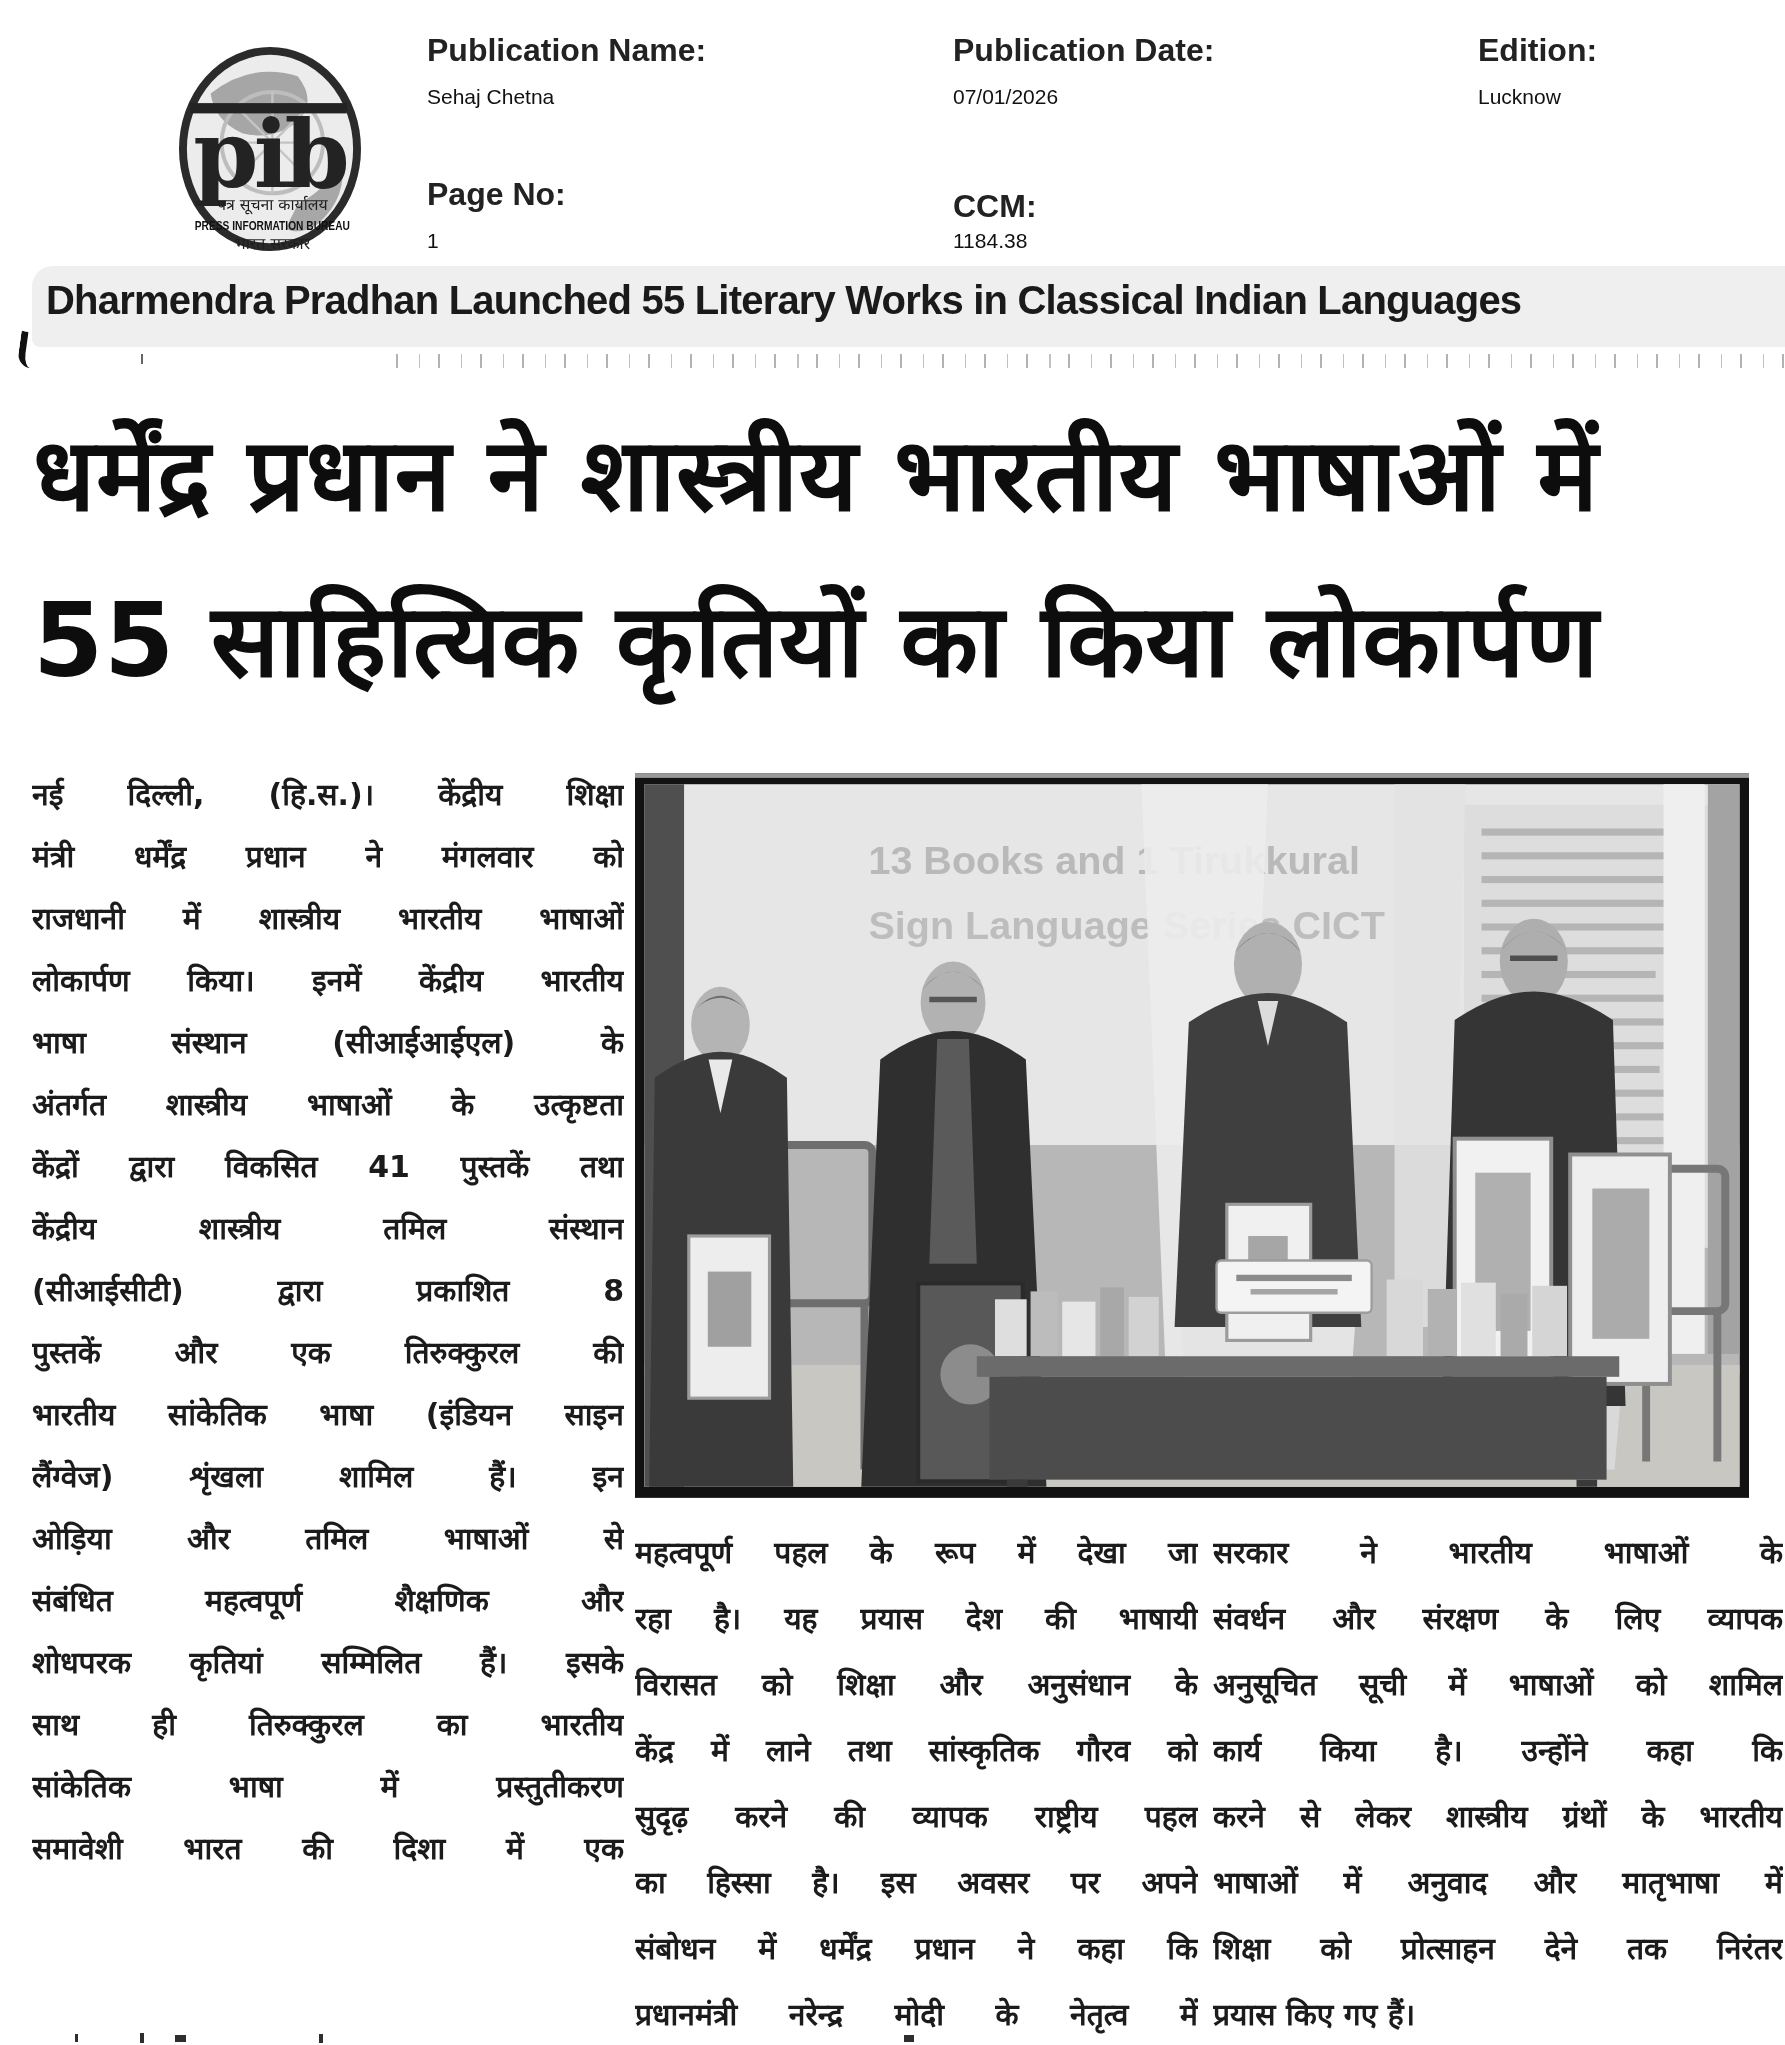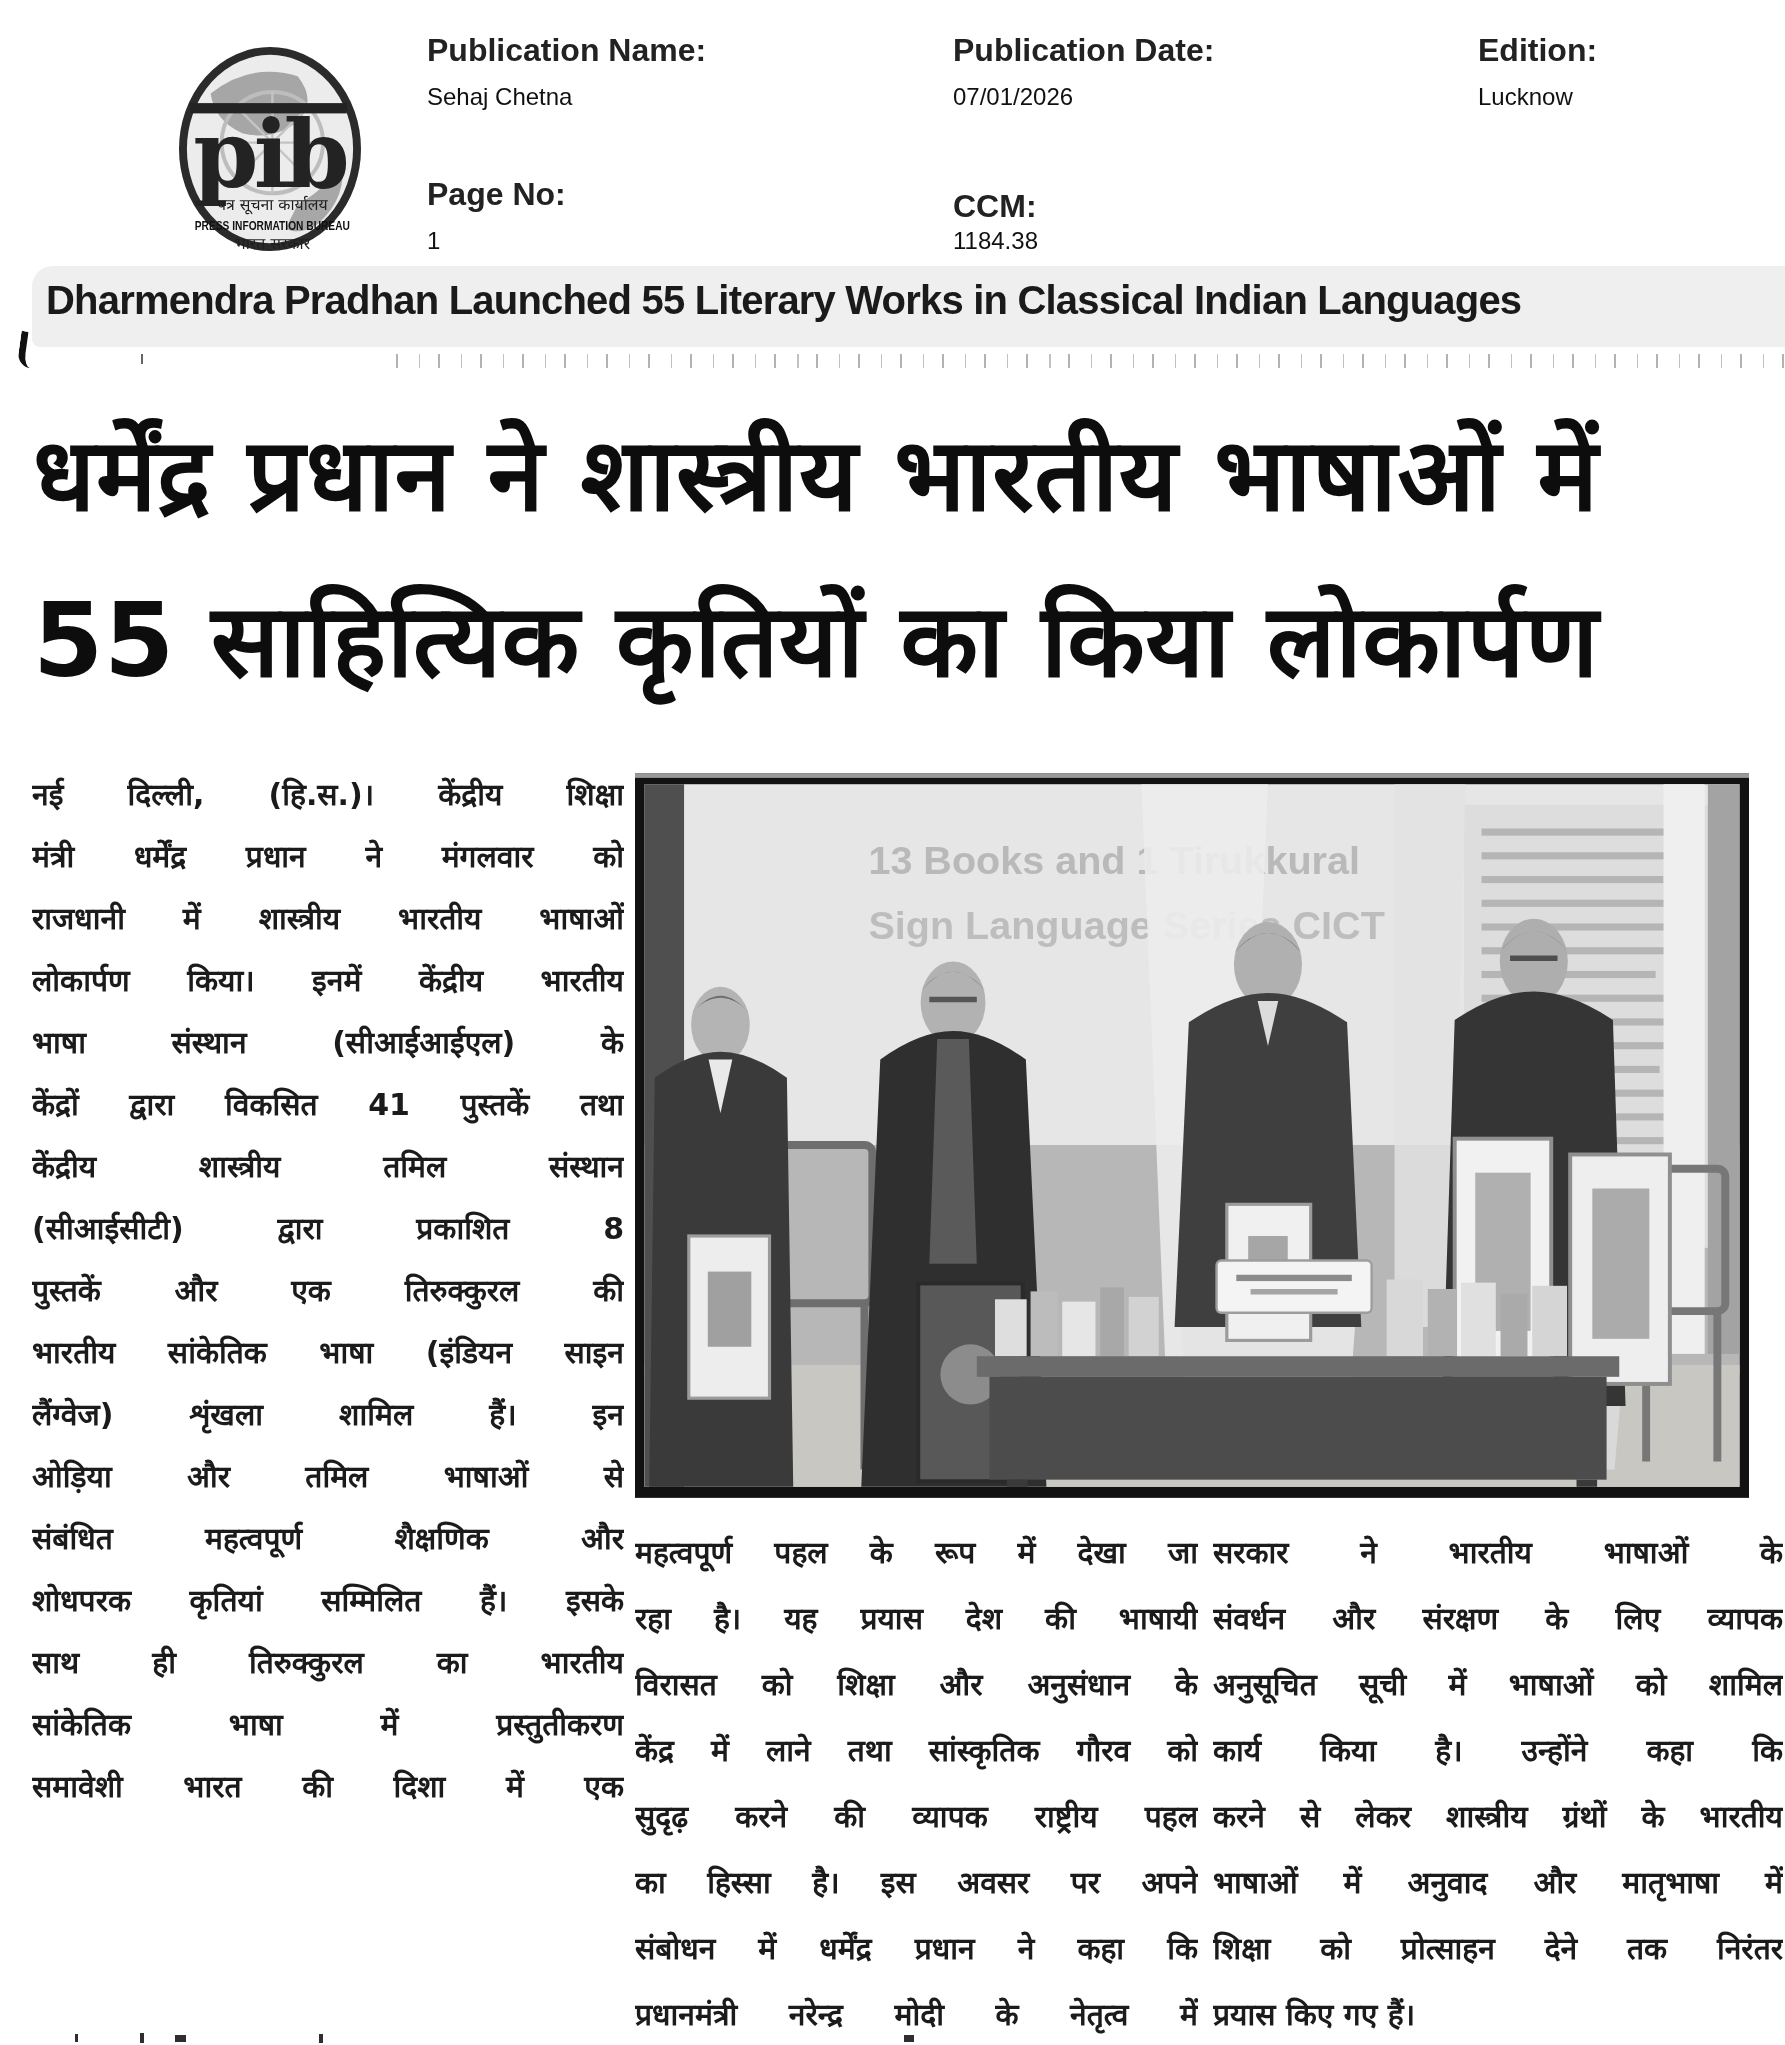--- a/index.html
+++ b/index.html
@@ -4,21 +4,21 @@
 <style>
   html,body{margin:0;padding:0;}
   body{
     width:1785px;height:2046px;position:relative;background:#ffffff;
     font-family:"Liberation Sans",sans-serif;overflow:hidden;
   }
   .abs{position:absolute;}
 
   
   .hdr-label{font-weight:bold;font-size:32px;color:#222;line-height:41px;}
-  .hdr-value{font-weight:normal;font-size:24px;color:#111;line-height:41px;}
+  .hdr-value{font-weight:normal;font-size:21px;color:#111;line-height:41px;}
   .f-pubname{left:427px;top:30px;}
   .f-pubname-val{left:427px;top:76px;}
   .f-pubdate{left:953px;top:30px;}
   .f-pubdate-val{left:953px;top:76px;}
   .f-edition{left:1478px;top:30px;}
   .f-edition-val{left:1478px;top:76px;}
   .f-pageno{left:427px;top:174px;}
   .f-pageno-val{left:427px;top:220px;}
   .f-ccm{left:953px;top:174px;margin-top:12px;}
   .f-ccm-val{left:953px;top:220px;}
@@ -117,20 +117,21 @@
 
 <div class="abs hi-line hi-line1">धर्मेंद्र प्रधान ने शास्त्रीय भारतीय भाषाओं में</div>
 <div class="abs hi-line hi-line2">55 साहित्यिक कृतियों का किया लोकार्पण</div>
 
 <div class="abs col col1">
     <div class="bline">नई दिल्ली, (हि.स.)। केंद्रीय शिक्षा</div>
     <div class="bline">मंत्री धर्मेंद्र प्रधान ने मंगलवार को</div>
     <div class="bline">राजधानी में शास्त्रीय भारतीय भाषाओं</div>
     <div class="bline">लोकार्पण किया। इनमें केंद्रीय भारतीय</div>
     <div class="bline">भाषा संस्थान (सीआईआईएल) के</div>
+    <div class="bline">अंतर्गत शास्त्रीय भाषाओं के उत्कृष्टता</div>
     <div class="bline">केंद्रों द्वारा विकसित 41 पुस्तकें तथा</div>
     <div class="bline">केंद्रीय शास्त्रीय तमिल संस्थान</div>
     <div class="bline">(सीआईसीटी) द्वारा प्रकाशित 8</div>
     <div class="bline">पुस्तकें और एक तिरुक्कुरल की</div>
     <div class="bline">भारतीय सांकेतिक भाषा (इंडियन साइन</div>
     <div class="bline">लैंग्वेज) शृंखला शामिल हैं। इन</div>
     <div class="bline">ओड़िया और तमिल भाषाओं से</div>
     <div class="bline">संबंधित महत्वपूर्ण शैक्षणिक और</div>
     <div class="bline">शोधपरक कृतियां सम्मिलित हैं। इसके</div>
     <div class="bline">साथ ही तिरुक्कुरल का भारतीय</div>

